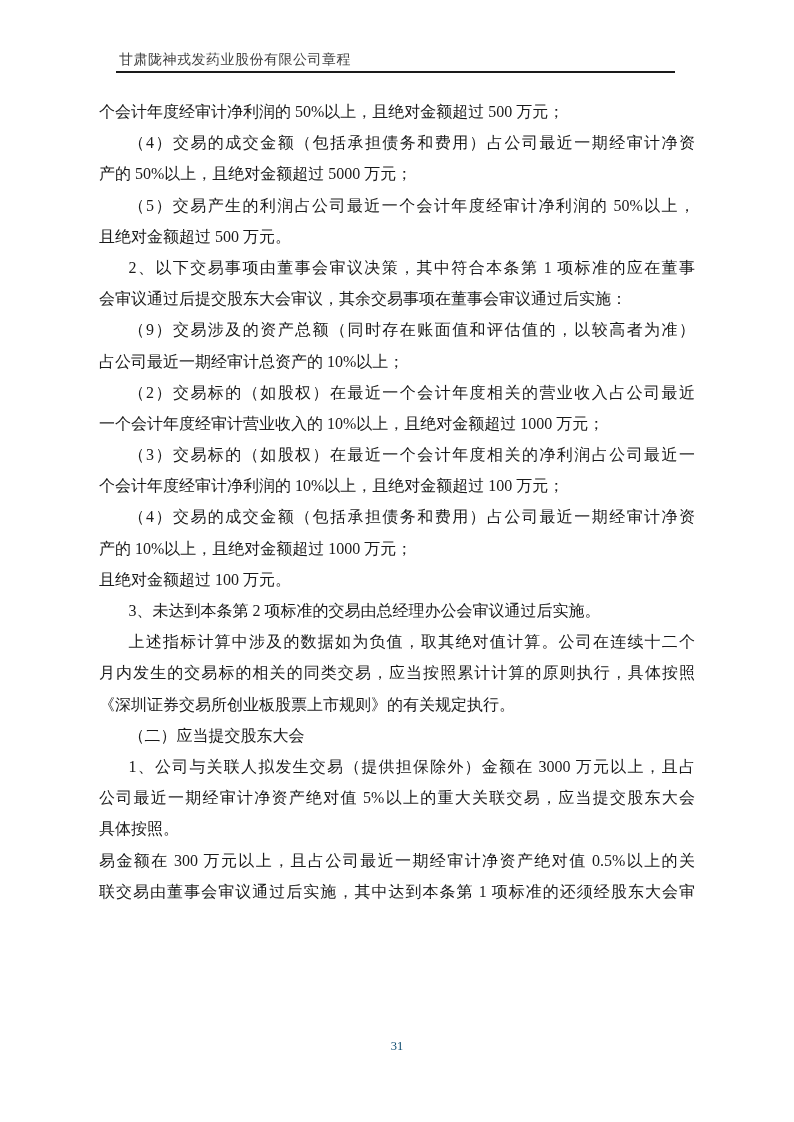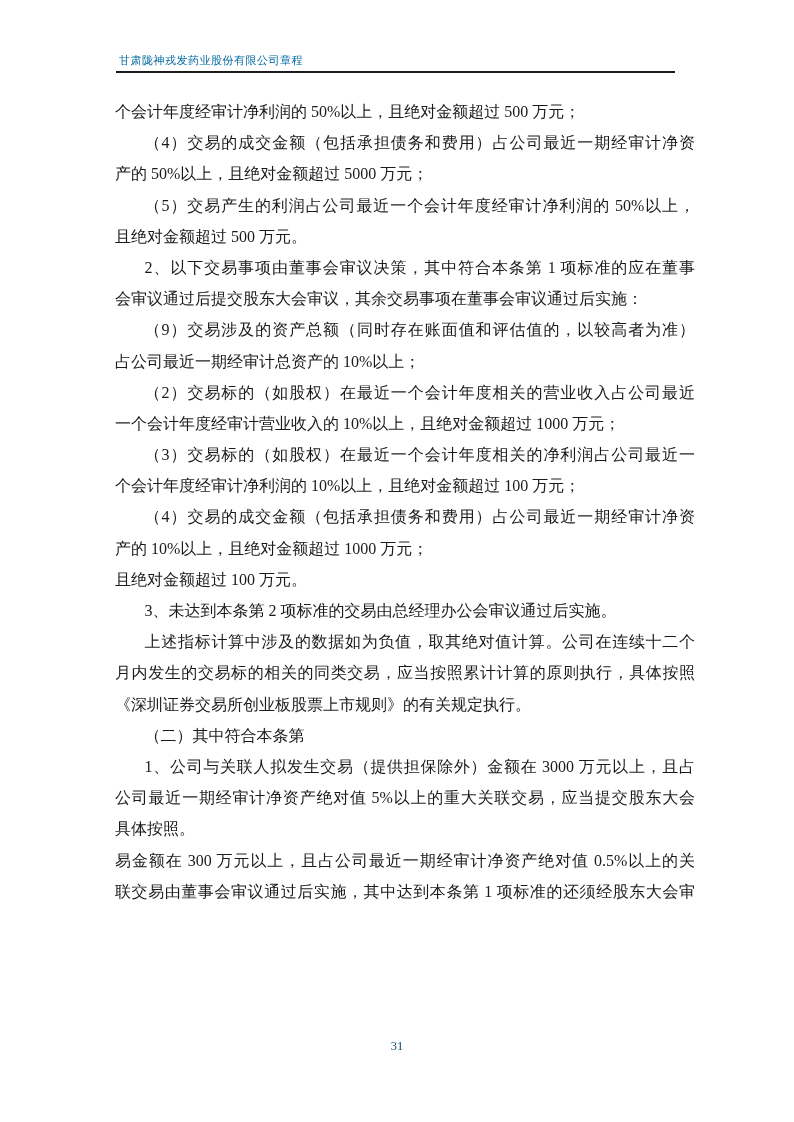--- a/index.html
+++ b/index.html
@@ -13,23 +13,23 @@
     height: 1122px;
     background: #ffffff;
     overflow: hidden;
     font-family: "Liberation Serif", "DejaVu Serif", serif;
     color: #1a1a1a;
   }
   .header-title {
     position: absolute;
     left: 119px;
     top: 52px;
-    font-size: 11px;
+    font-size: 14px;
     line-height: 16px;
-    color: #0369a1;
+    color: #404040;
     letter-spacing: 0.5px;
     white-space: nowrap;
   }
   .header-rule {
     position: absolute;
     left: 116px;
     top: 71px;
     width: 559px;
     height: 2px;
     background: #1a1a1a;
@@ -40,21 +40,20 @@
     top: 96px;
     width: 596px;
     font-size: 16px;
   }
   .line {
     height: 31.2px;
     line-height: 31.2px;
     white-space: nowrap;
     overflow: hidden;
     text-align: left;
-    margin-left: 16px;
   }
   .line.just {
     white-space: normal;
     text-align: justify;
     text-align-last: justify;
     text-justify: inter-character;
   }
   .line.indent {
     text-indent: 1.85em;
   }
@@ -93,21 +92,21 @@
     <div class="line">一个会计年度经审计营业收入的 10%以上，且绝对金额超过 1000 万元；</div>
     <div class="line indent just">（3）交易标的（如股权）在最近一个会计年度相关的净利润占公司最近一</div>
     <div class="line">个会计年度经审计净利润的 10%以上，且绝对金额超过 100 万元；</div>
     <div class="line indent just">（4）交易的成交金额（包括承担债务和费用）占公司最近一期经审计净资</div>
     <div class="line">产的 10%以上，且绝对金额超过 1000 万元；</div>
     <div class="line">且绝对金额超过 100 万元。</div>
     <div class="line indent">3、未达到本条第 2 项标准的交易由总经理办公会审议通过后实施。</div>
     <div class="line indent just">上述指标计算中涉及的数据如为负值，取其绝对值计算。公司在连续十二个</div>
     <div class="line just">月内发生的交易标的相关的同类交易，应当按照累计计算的原则执行，具体按照</div>
     <div class="line">《深圳证券交易所创业板股票上市规则》的有关规定执行。</div>
-    <div class="line indent">（二）其中符合本条第</div>
+    <div class="line indent">（二）应当提交股东大会</div>
     <div class="line indent just">1、公司与关联人拟发生交易（提供担保除外）金额在 3000 万元以上，且占</div>
     <div class="line just">公司最近一期经审计净资产绝对值 5%以上的重大关联交易，应当提交股东大会</div>
     <div class="line">具体按照。</div>
     <div class="line just">易金额在 300 万元以上，且占公司最近一期经审计净资产绝对值 0.5%以上的关</div>
     <div class="line just">联交易由董事会审议通过后实施，其中达到本条第 1 项标准的还须经股东大会审</div>
   </div>
 
   <div class="footer">
     <span>31</span>
   </div>

